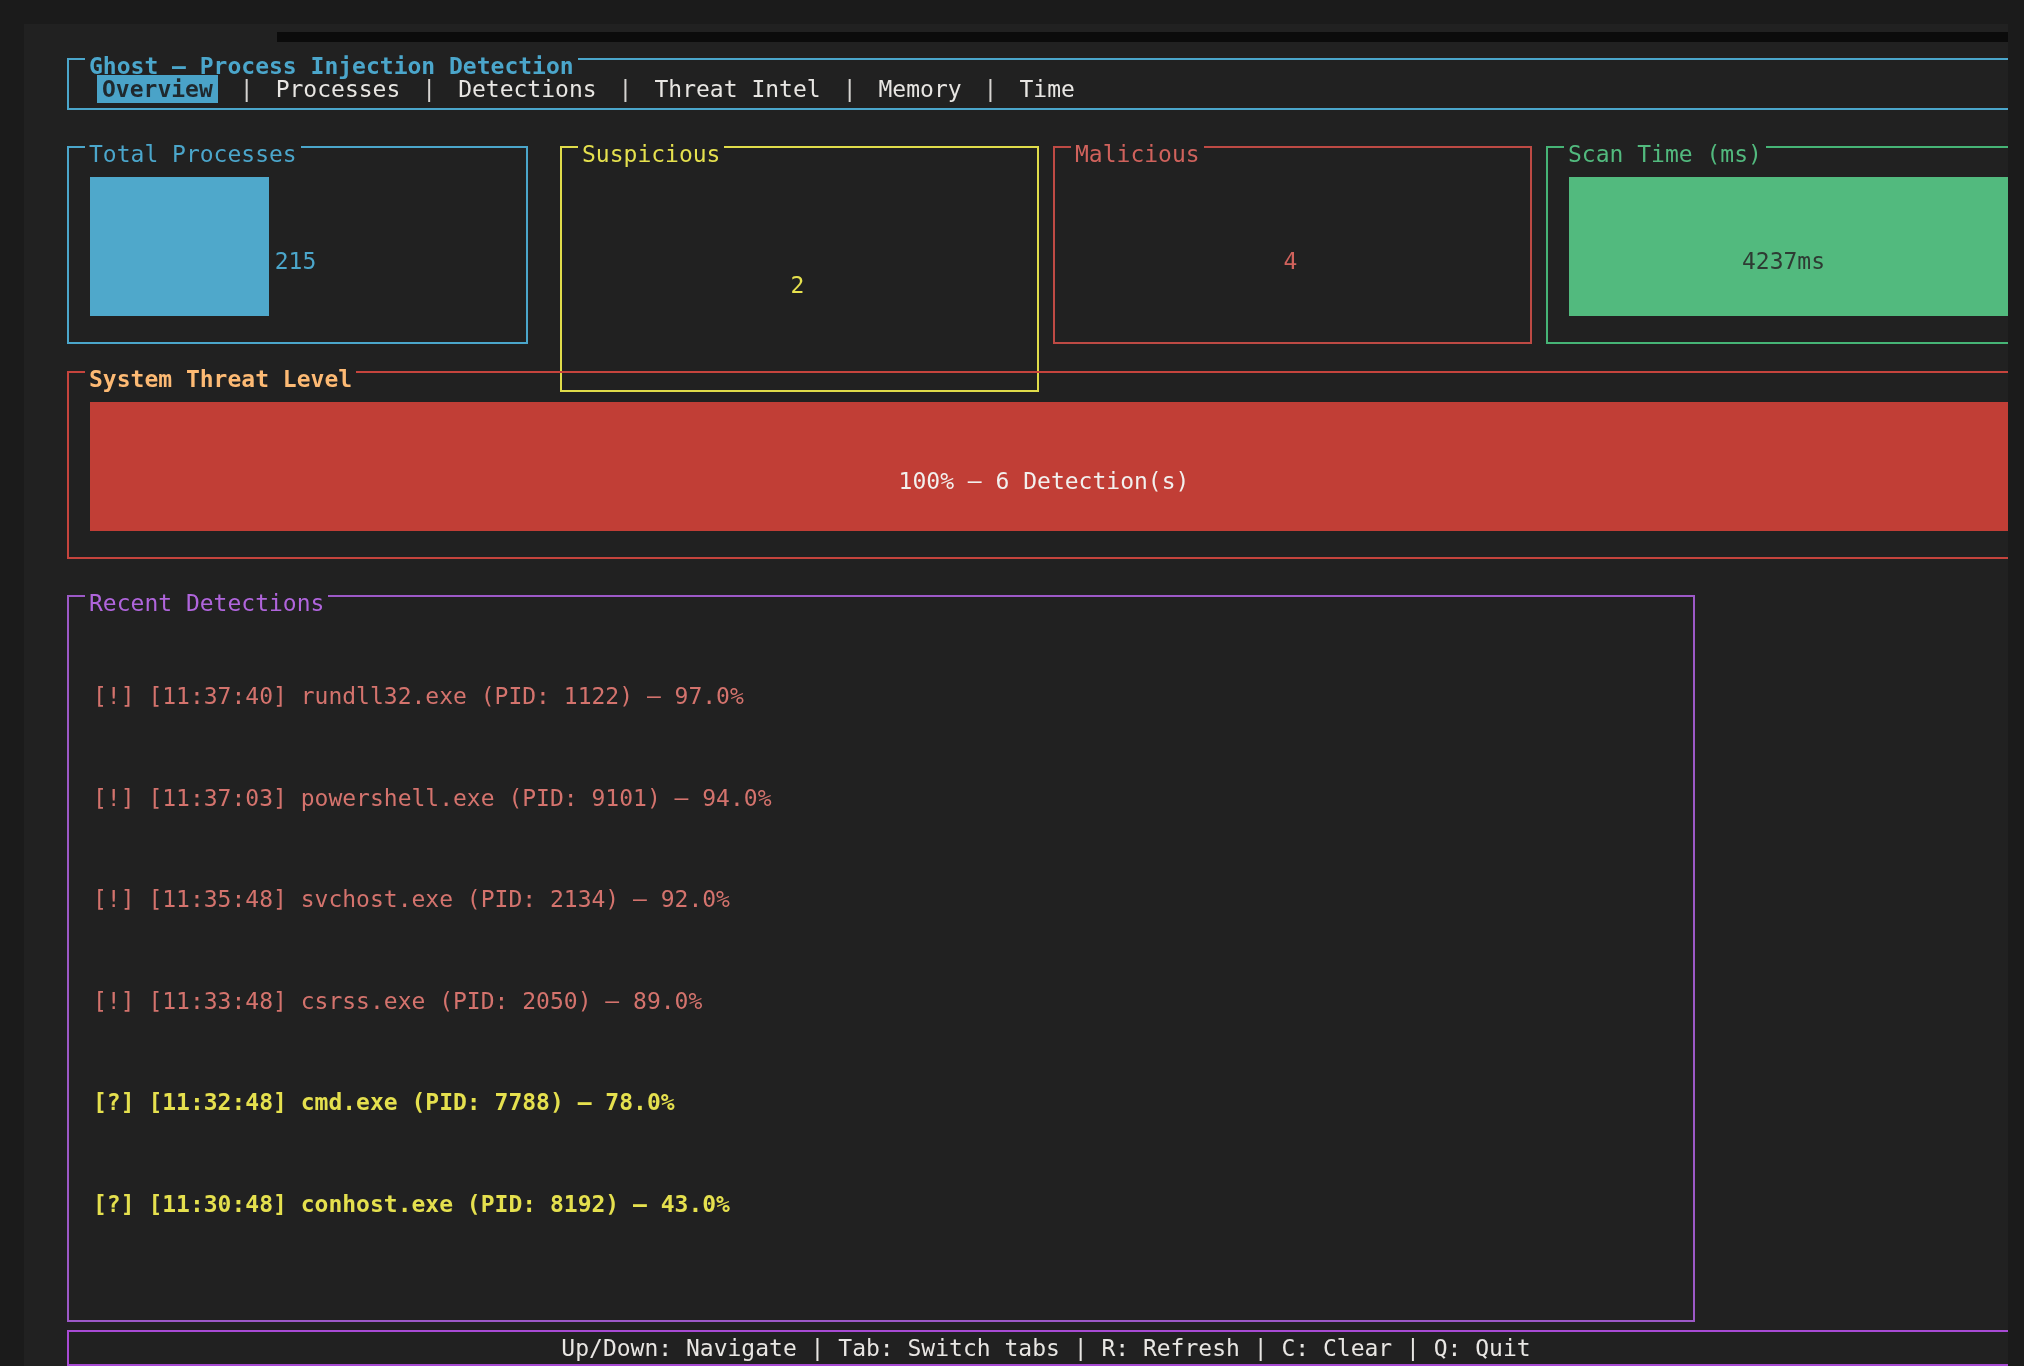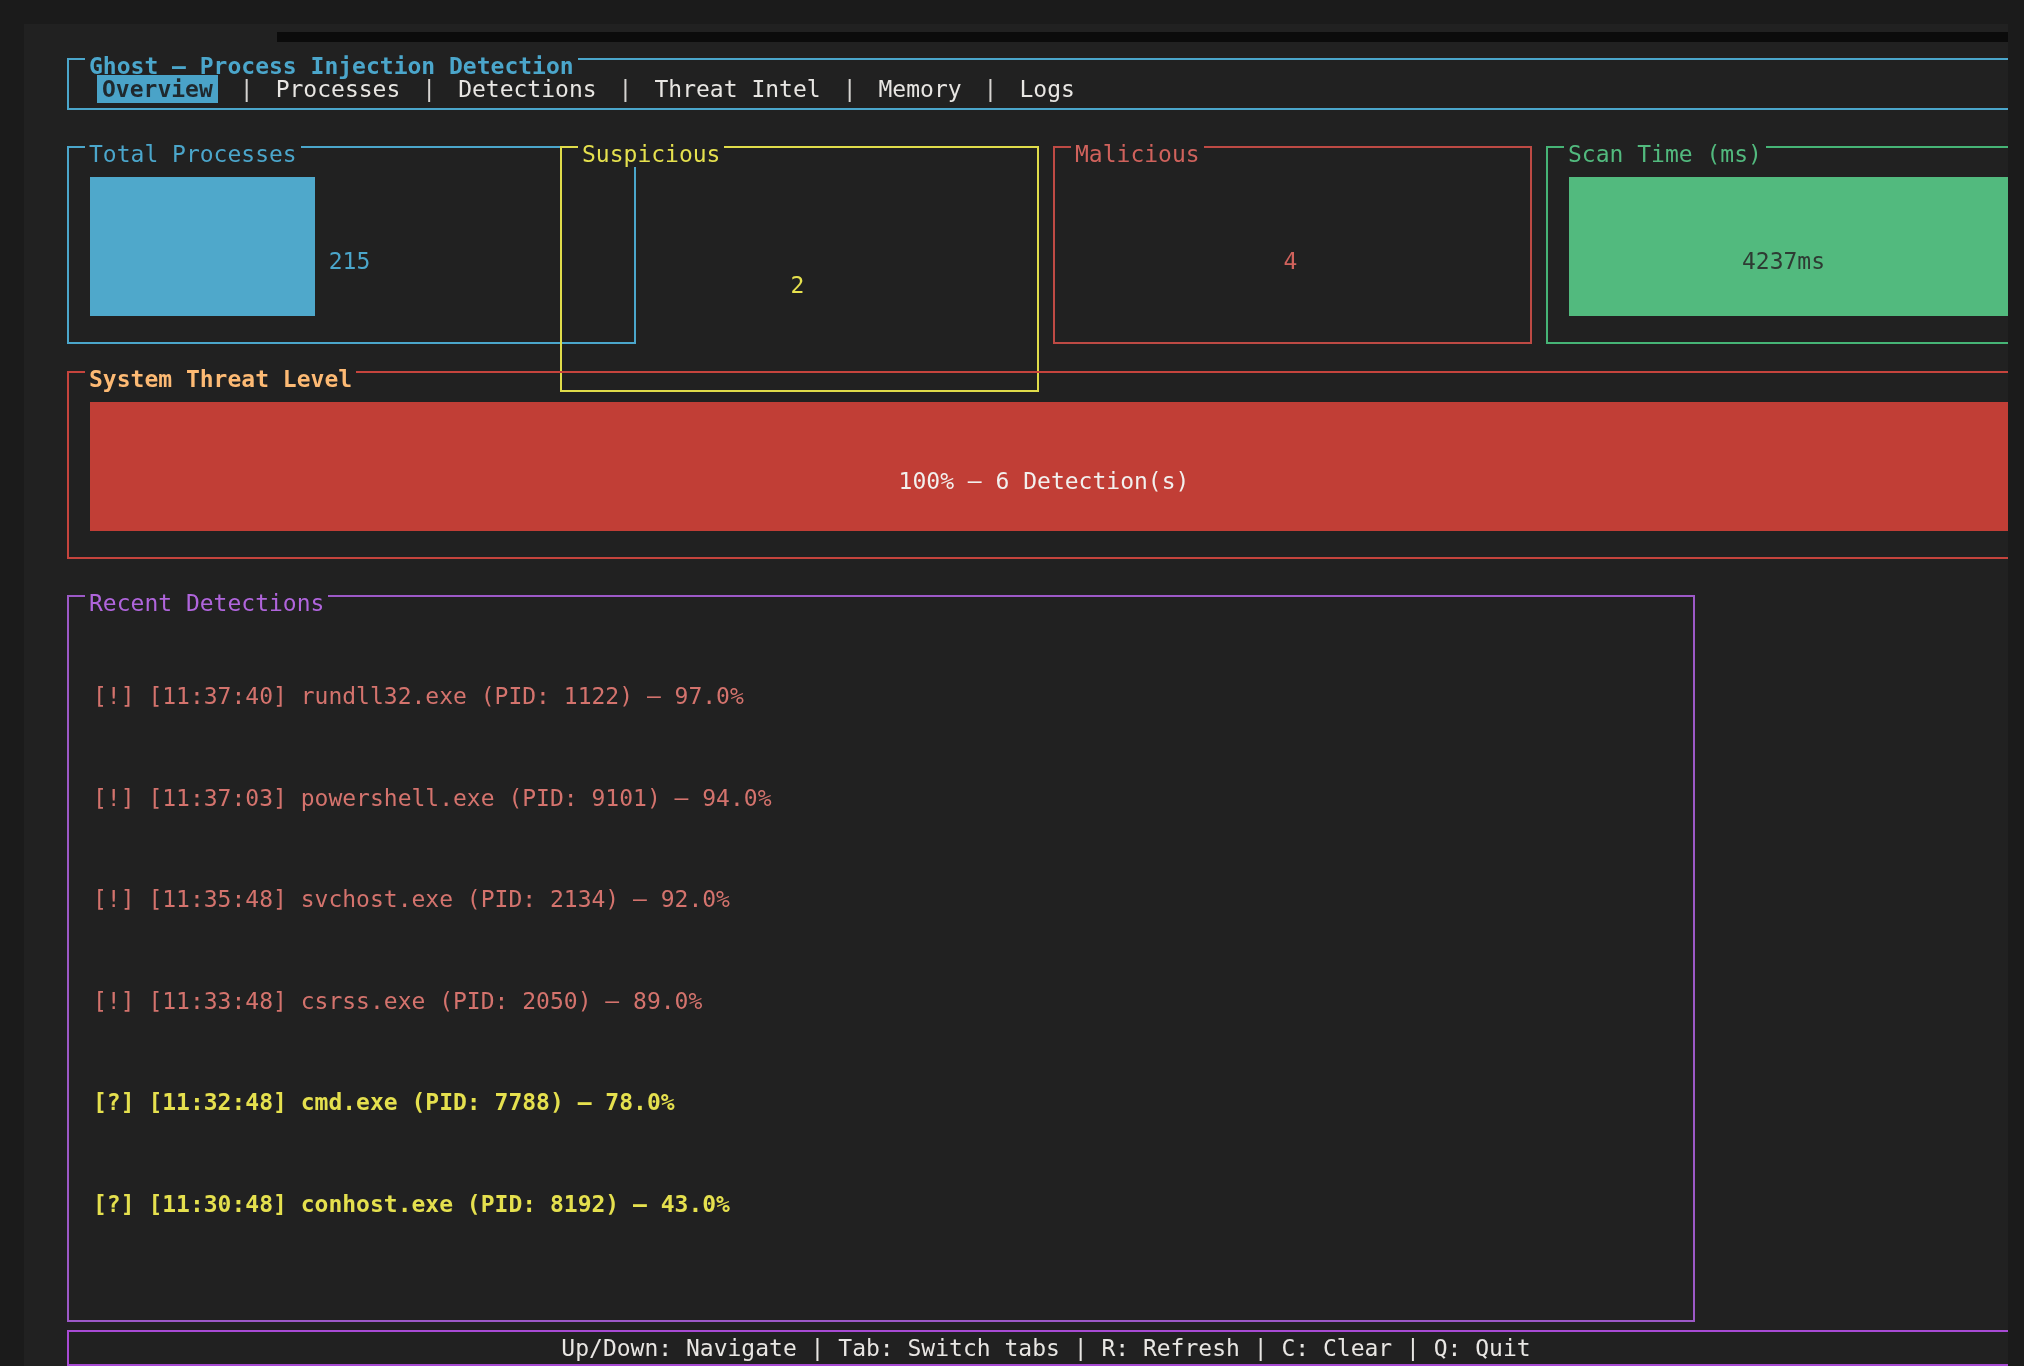--- a/index.html
+++ b/index.html
@@ -72,25 +72,25 @@
       <span class="tab active">Overview</span>
       <span class="tab-sep">|</span>
       <span class="tab">Processes</span>
       <span class="tab-sep">|</span>
       <span class="tab">Detections</span>
       <span class="tab-sep">|</span>
       <span class="tab">Threat Intel</span>
       <span class="tab-sep">|</span>
       <span class="tab">Memory</span>
       <span class="tab-sep">|</span>
-      <span class="tab">Logs</span>
+      <span class="tab">Time</span>
     </nav>
   </section>
 
-  <section class="panel b-cyan" style="left:35px; top:114px; width:569px; height:198px;">
+  <section class="panel b-cyan" style="left:35px; top:114px; width:461px; height:198px;">
     <span class="panel-title t-cyan">Total Processes</span>
     <div class="gauge-area">
       <div class="gauge-fill f-cyan" style="width: 42%;"></div>
       <div class="gauge-label t-cyan">215</div>
     </div>
   </section>
 
   <section class="panel b-yellow" style="left:528px; top:114px; width:479px; height:246px;">
     <span class="panel-title t-yellow">Suspicious</span>
     <div class="gauge-area">

